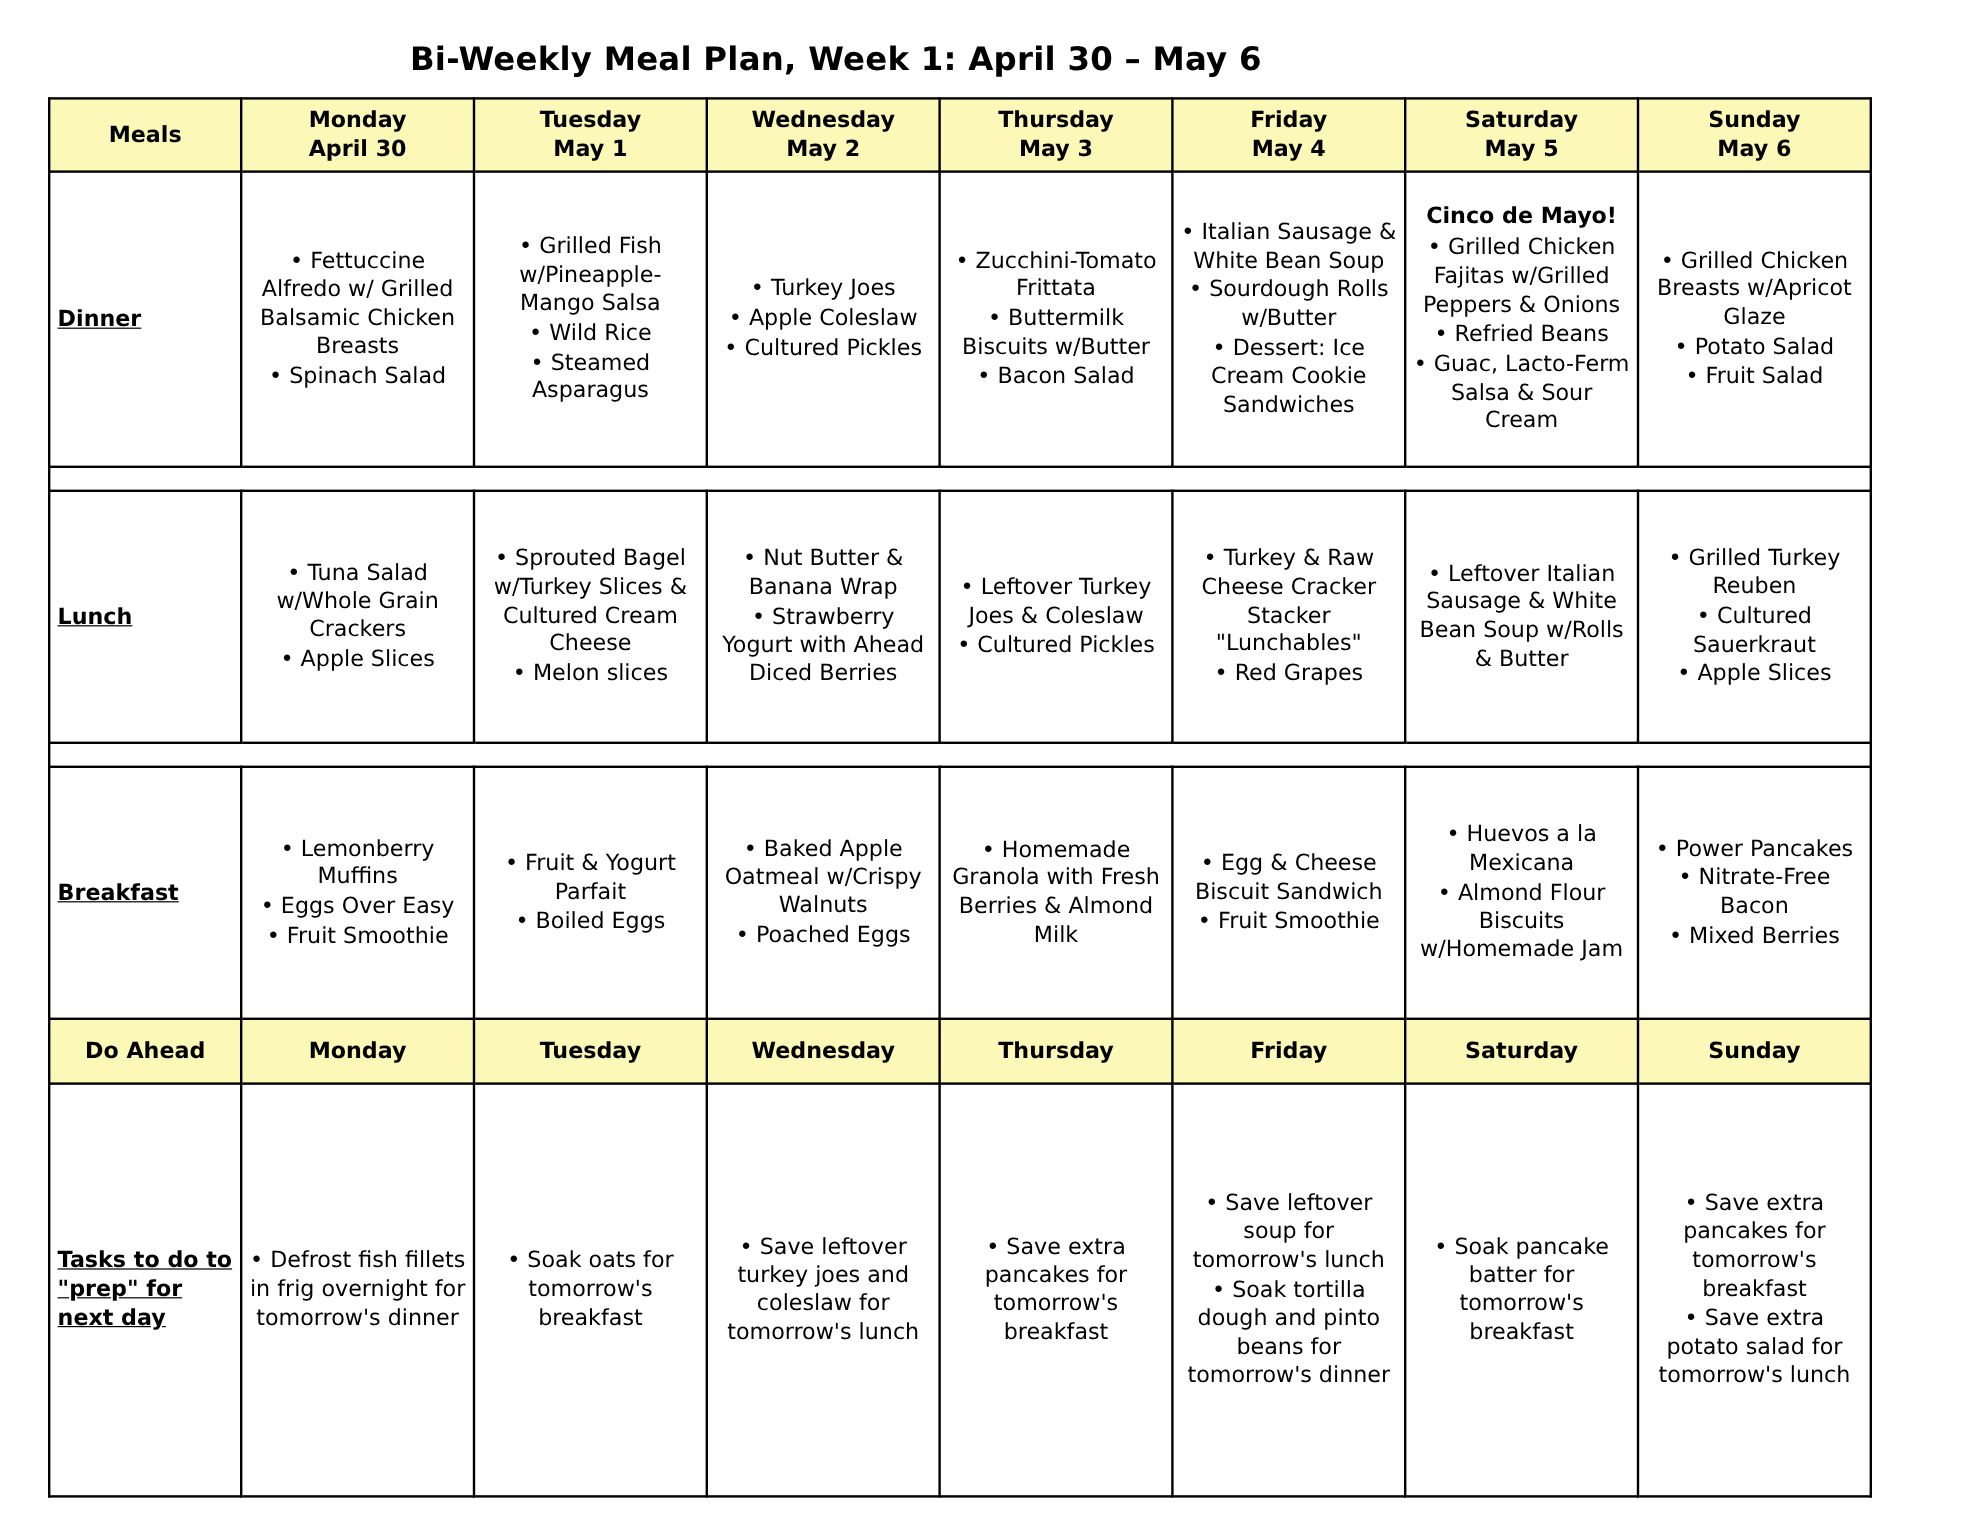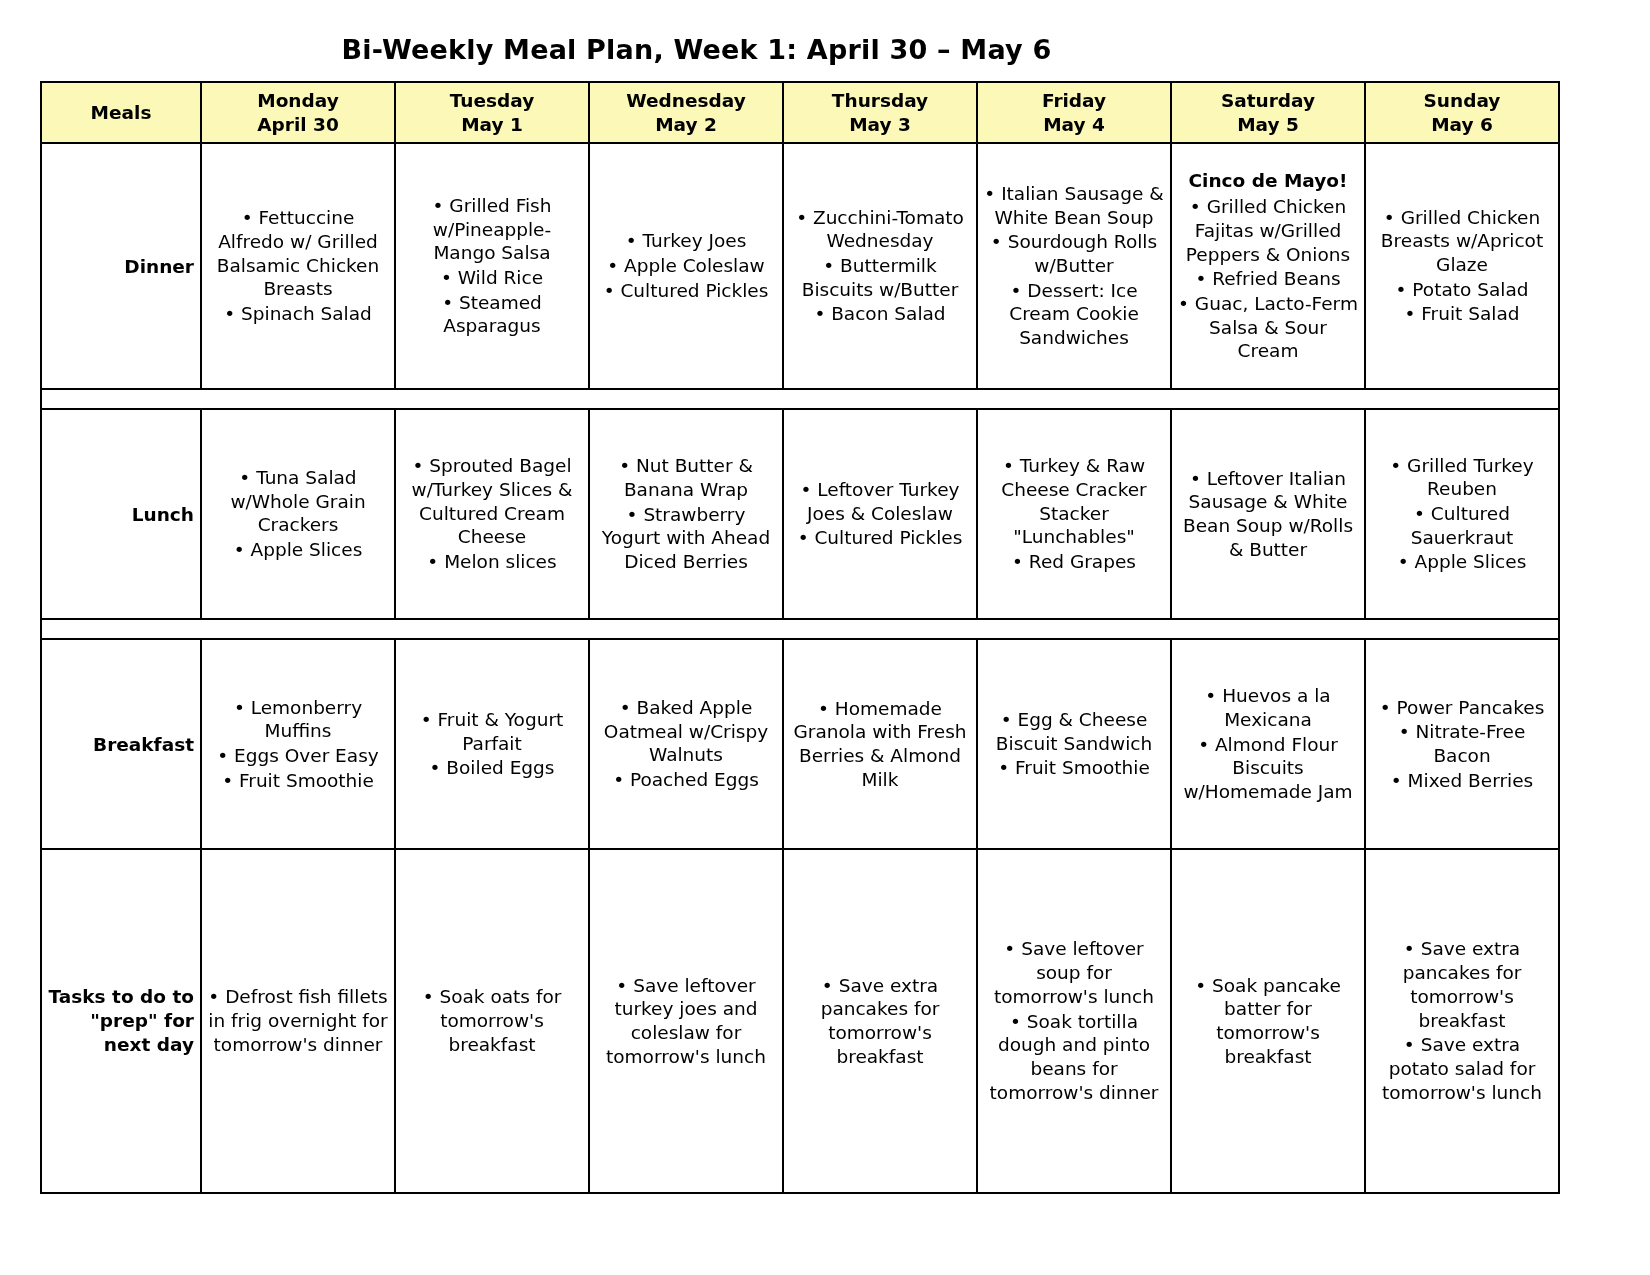--- a/index.html
+++ b/index.html
@@ -45,23 +45,24 @@
 
   .hdr {
     background: #fbf8b8;
     text-align: center;
     font-weight: bold;
     font-size: 19.5px;
     padding: 12px 4px;
   }
   .hdr .d2 { display: block; }
   .rowlabel {
-    text-align: right;
+    text-align: left;
     font-weight: bold;
     font-size: 19.5px;
+    text-decoration: underline;
   }
   .cell ul {
     margin: 0;
     padding: 0;
     list-style: none;
     text-align: center;
   }
   .cell li {
     margin: 0 0 1px 0;
     text-indent: 0;
@@ -156,21 +157,21 @@
           </td>
       <td class="cell">
             <ul>
               <li>Turkey Joes</li>
               <li>Apple Coleslaw</li>
               <li>Cultured Pickles</li>
             </ul>
           </td>
       <td class="cell">
             <ul>
-              <li>Zucchini-Tomato Wednesday</li>
+              <li>Zucchini-Tomato Frittata</li>
               <li>Buttermilk Biscuits w/Butter</li>
               <li>Bacon Salad</li>
             </ul>
           </td>
       <td class="cell">
             <ul>
               <li>Italian Sausage &amp; White Bean Soup</li>
               <li>Sourdough Rolls w/Butter</li>
               <li>Dessert: Ice Cream Cookie Sandwiches</li>
             </ul>
@@ -286,20 +287,30 @@
           </td>
       <td class="cell">
             <ul>
               <li>Power Pancakes</li>
               <li>Nitrate-Free Bacon</li>
               <li>Mixed Berries</li>
             </ul>
           </td>
     </tr>
 
+    <tr class="doahead">
+      <td class="hdr">Do Ahead</td>
+      <td class="hdr">Monday</td>
+      <td class="hdr">Tuesday</td>
+      <td class="hdr">Wednesday</td>
+      <td class="hdr">Thursday</td>
+      <td class="hdr">Friday</td>
+      <td class="hdr">Saturday</td>
+      <td class="hdr">Sunday</td>
+    </tr>
 
     <tr class="tasks">
       <td class="rowlabel">Tasks to do to "prep" for next day</td>
       <td class="cell">
             <ul>
               <li>Defrost fish fillets in frig overnight for tomorrow's dinner</li>
             </ul>
           </td>
       <td class="cell">
             <ul>

